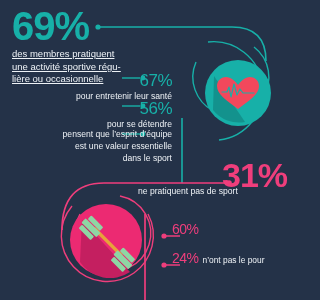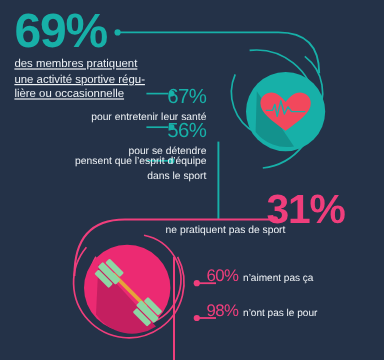--- a/index.html
+++ b/index.html
@@ -119,31 +119,31 @@
     <span class="cap">pour entretenir leur santé</span>
   </div>
 
   <div id="row56" class="sub-row">
     <span class="sub-pct">56%</span>
     <span class="cap">pour se détendre</span>
   </div>
 
   <div id="row27" class="sub-row">
     <span class="cap">pensent que l’esprit d’équipe</span>
+    <span class="cap">est une valeur essentielle</span>
     <span class="cap">dans le sport</span>
   </div>
 
   <div id="block31">
     <div class="big-pct pink">31%</div>
   </div>
   <div id="cap31" class="cap">ne pratiquent pas de sport</div>
 
   <div id="row60" class="bot-row">
     <span class="sub-pct pink">60%</span>
-    <span class="cap">n’aiment pas ça</span>
   </div>
 
   <div id="row39" class="bot-row">
-    <span class="sub-pct pink">98%</span>
+    <span class="sub-pct pink">24%</span>
     <span class="cap">n’ont pas le pour</span>
   </div>
 
 </div>
 
 </body></html>

